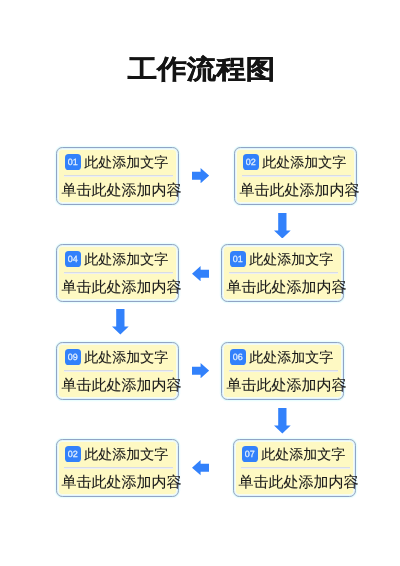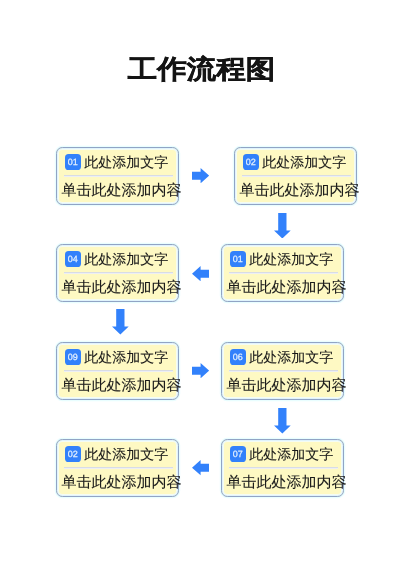--- a/index.html
+++ b/index.html
@@ -20,21 +20,21 @@
         box-shadow:inset 0 0 0 1px rgba(222,242,252,0.95),
                    inset 0 0 0 2px rgba(243,253,255,0.8),
                    0 0 0 1.2px rgba(232,254,255,0.95);}
 
   .card.c1{left:56px;top:147px}
   .card.c2{left:234px;top:147px}
   .card.c3{left:221px;top:244px}
   .card.c4{left:56px;top:244px}
   .card.c5{left:56px;top:342px}
   .card.c6{left:221px;top:342px}
-  .card.c7{left:221px;top:439px}
+  .card.c7{left:233px;top:439px}
   .card.c8{left:56px;top:439px}
 
   .badge{position:absolute;left:8.3px;top:5.6px;width:16.2px;height:16.6px;
          border-radius:3.6px;background:#3281fb;color:#e3f0fe;
          font-size:9px;line-height:16.8px;text-align:center;font-weight:400;
          letter-spacing:0;text-indent:-1.3px;
          -webkit-text-stroke:0.25px #e3f0fe;text-rendering:geometricPrecision;}
 
   .hd{position:absolute;left:5.2px;top:8px;width:128px;height:12px;line-height:12px;
       text-align:center;font-size:14px;color:#1a1a1a;white-space:nowrap;

